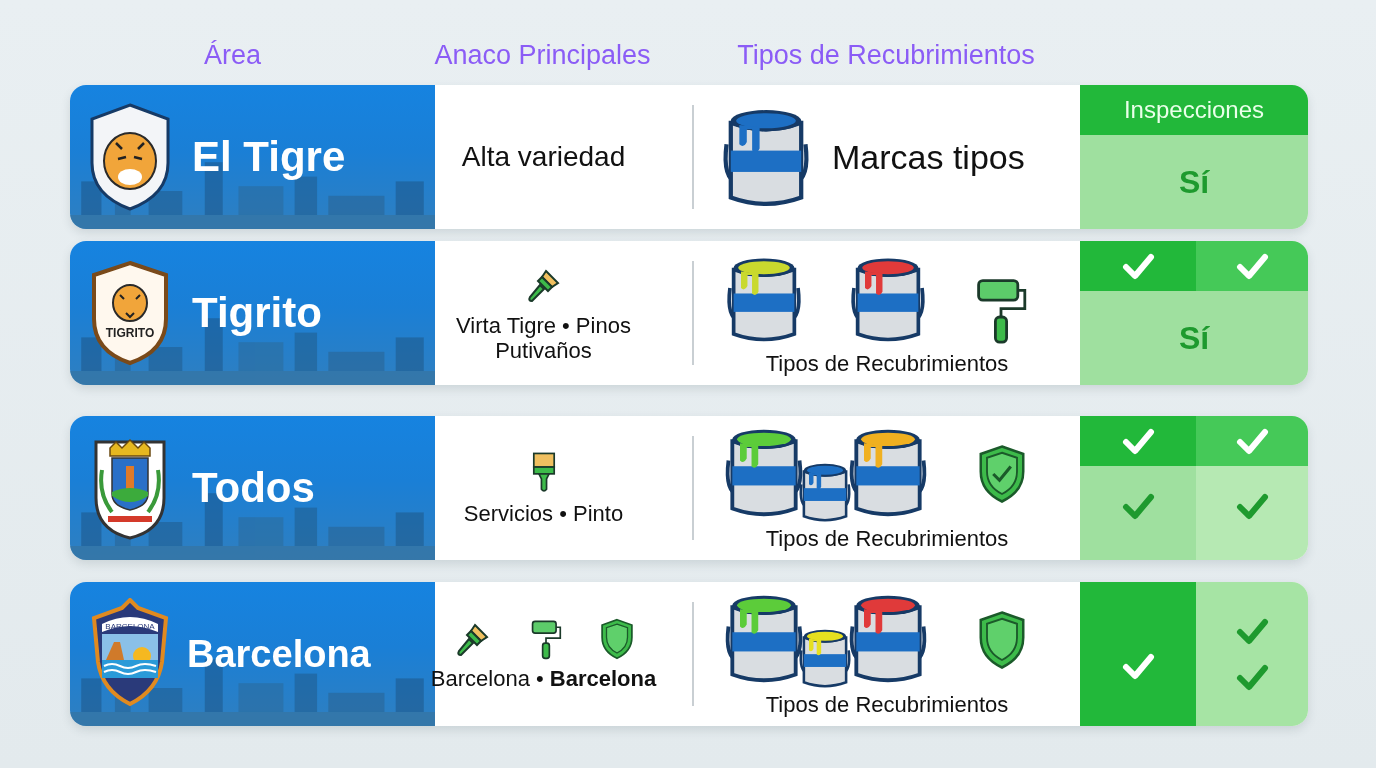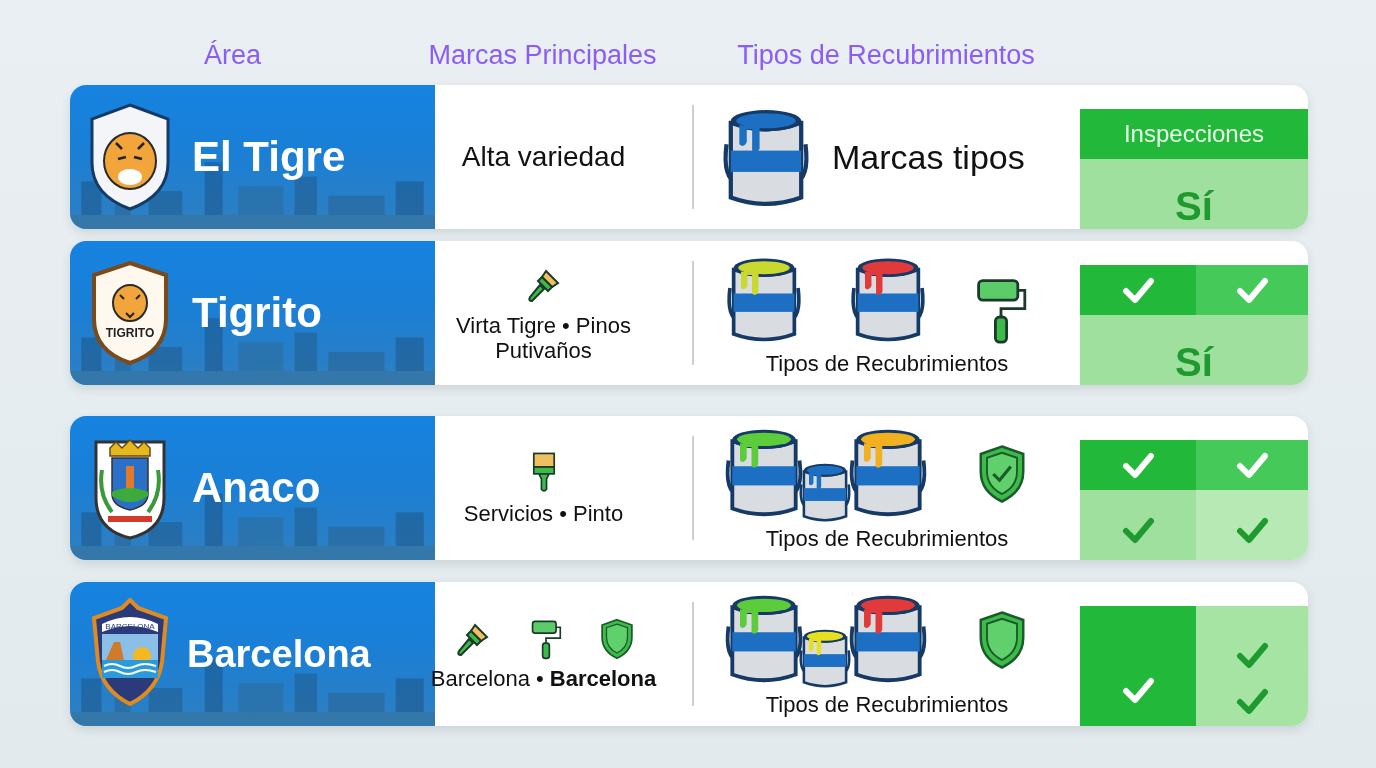--- a/index.html
+++ b/index.html
@@ -37,23 +37,23 @@
     position: absolute; left: 325px; top: 0; width: 297px; height: 100%;
     display: flex; flex-direction: column; align-items: center; justify-content: center; text-align: center;
   }
   .divider { position: absolute; left: 622px; top: 20px; width: 2px; height: 104px; background: #c9cfd3; }
   .coat { position: absolute; left: 624px; top: 0; width: 386px; height: 100%; }
   .serv { position: absolute; left: 1010px; top: 0; width: 228px; height: 100%; }
   .brand-text { font-size: 22px; color: #111; line-height: 25px; }
   .brand-big { font-size: 28px; color: #111; }
   .icons-row { display: flex; gap: 26px; justify-content: center; margin-bottom: 6px; }
   .coat-label { position: absolute; left: 0; width: 100%; bottom: 8px; text-align: center; font-size: 22px; color: #111; }
-  .s-cell { position: absolute; display: flex; align-items: center; justify-content: center; margin-top: 24px; }
+  .s-cell { position: absolute; display: flex; align-items: center; justify-content: center; }
   .check { width: 40px; height: 40px; }
-  .si { font-size: 40px; font-weight: bold; color: #1e9a2e; }
+  .si { font-size: 32px; font-weight: bold; color: #1e9a2e; }
   .insp { font-size: 24px; color: #eaffea; }
 </style>
 </head>
 <body>
 
 <svg width="0" height="0" style="position:absolute">
   <defs>
     <symbol id="bucket" viewBox="0 0 90 100">
       <path d="M8 38 Q4 70 18 74" fill="none" stroke="#163a66" stroke-width="4"></path>
       <path d="M82 38 Q86 70 72 74" fill="none" stroke="#163a66" stroke-width="4"></path>
@@ -95,21 +95,21 @@
       <rect x="200" y="35" width="20" height="55" fill="#1f567f"></rect>
       <rect x="230" y="55" width="50" height="35" fill="#2a5d85"></rect>
       <rect x="290" y="40" width="25" height="50" fill="#1c4f7a"></rect>
       <rect x="0" y="75" width="325" height="15" fill="#3d6f8f"></rect>
     </symbol>
   </defs>
 </svg>
 
 <div class="header">
   <div class="hcell h-area">Área</div>
-  <div class="hcell h-brands">Marcas Principales</div>
+  <div class="hcell h-brands">Anaco Principales</div>
   <div class="hcell h-coat">Tipos de Recubrimientos</div>
 </div>
 
 <div class="row" style="top:85px">
   <div class="area">
     <svg class="city">
         <use href="#city"></use>
       </svg>
     <svg class="crest" viewBox="0 0 84 108">
       <path d="M42 2 L80 16 L80 60 Q80 92 42 106 Q4 92 4 60 L4 16 Z" fill="#f3f5f8" stroke="#163a66" stroke-width="3"></path>
@@ -198,21 +198,21 @@
       </svg>
     <svg class="crest" viewBox="0 0 84 108">
       <path d="M8 8 L76 8 L76 64 Q76 96 42 104 Q8 96 8 64 Z" fill="#fff" stroke="#333" stroke-width="3"></path>
       <path d="M22 14 L28 8 L34 14 L42 6 L50 14 L56 8 L62 14 L62 22 L22 22 Z" fill="#e6b820" stroke="#6a4a10" stroke-width="1.5"></path>
       <path d="M24 24 L60 24 L60 60 Q60 72 42 76 Q24 72 24 60 Z" fill="#2a70c8" stroke="#333" stroke-width="1.5"></path>
       <rect x="38" y="32" width="8" height="30" fill="#e07a2a"></rect>
       <path d="M24 58 Q42 50 60 58 L60 62 Q42 74 24 62 Z" fill="#3cab3c"></path>
       <path d="M14 36 Q10 60 24 78 M70 36 Q74 60 60 78" stroke="#3a9a3a" stroke-width="4" fill="none"></path>
       <rect x="20" y="82" width="44" height="6" fill="#d43a2a"></rect>
     </svg>
-    <div class="area-name">Anaco</div>
+    <div class="area-name">Todos</div>
   </div>
   <div class="brands">
     <div class="icons-row">
         <svg width="34" height="44" viewBox="0 0 40 50">
           <use href="#brush-v"></use>
         </svg>
       </div>
     <div class="brand-text">Servicios • Pinto</div>
   </div>
   <div class="divider"></div>

